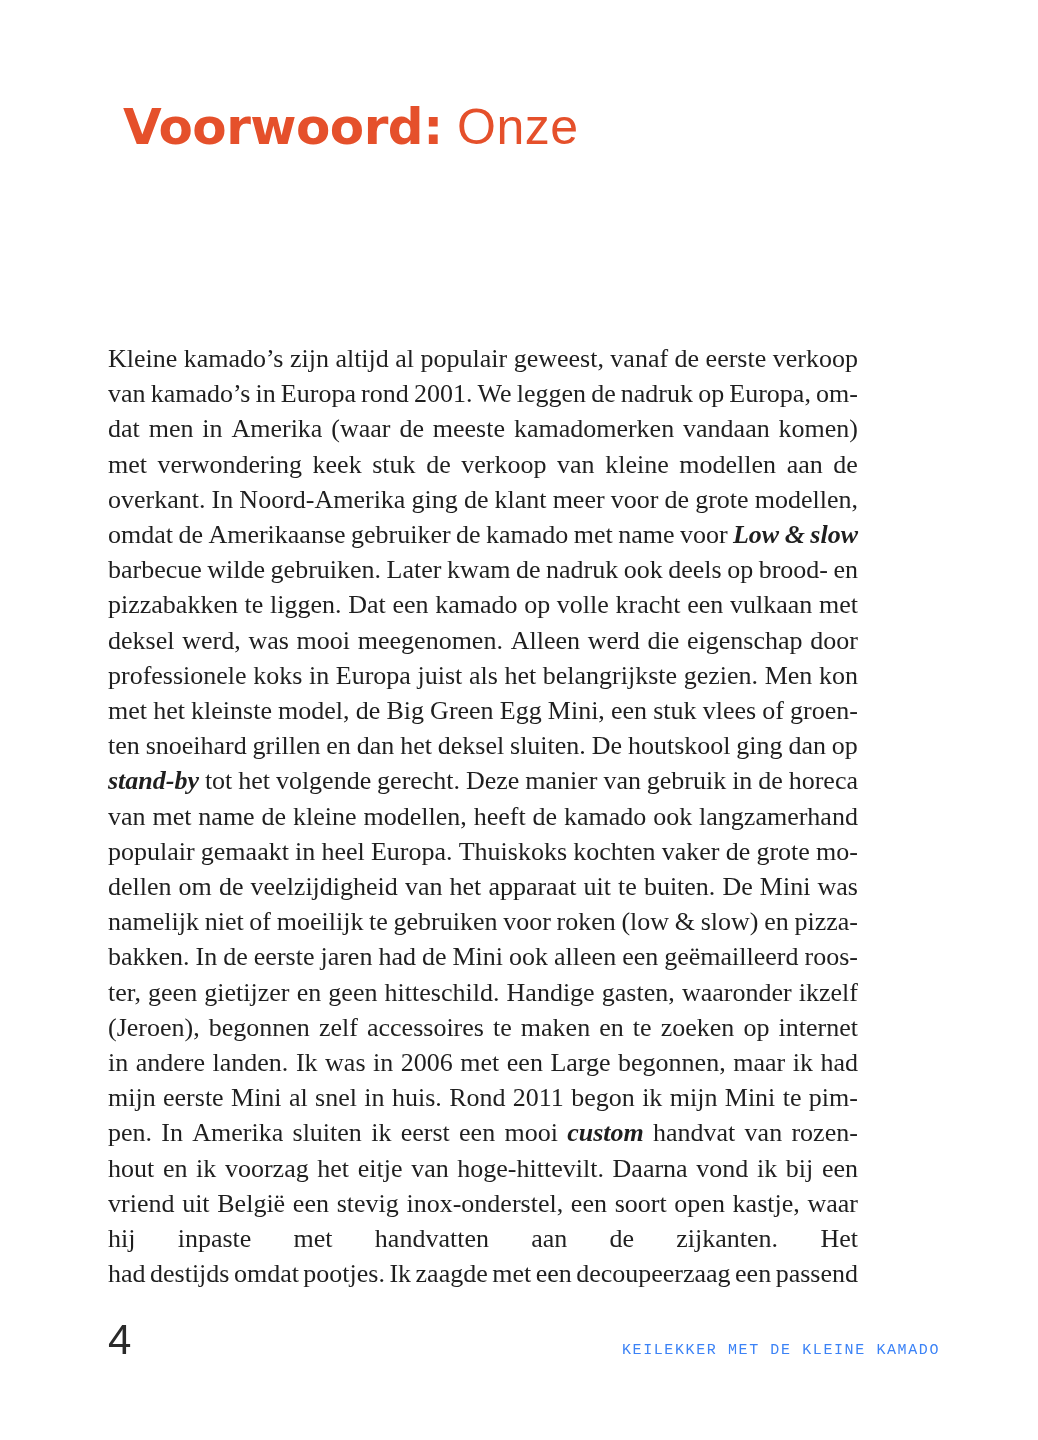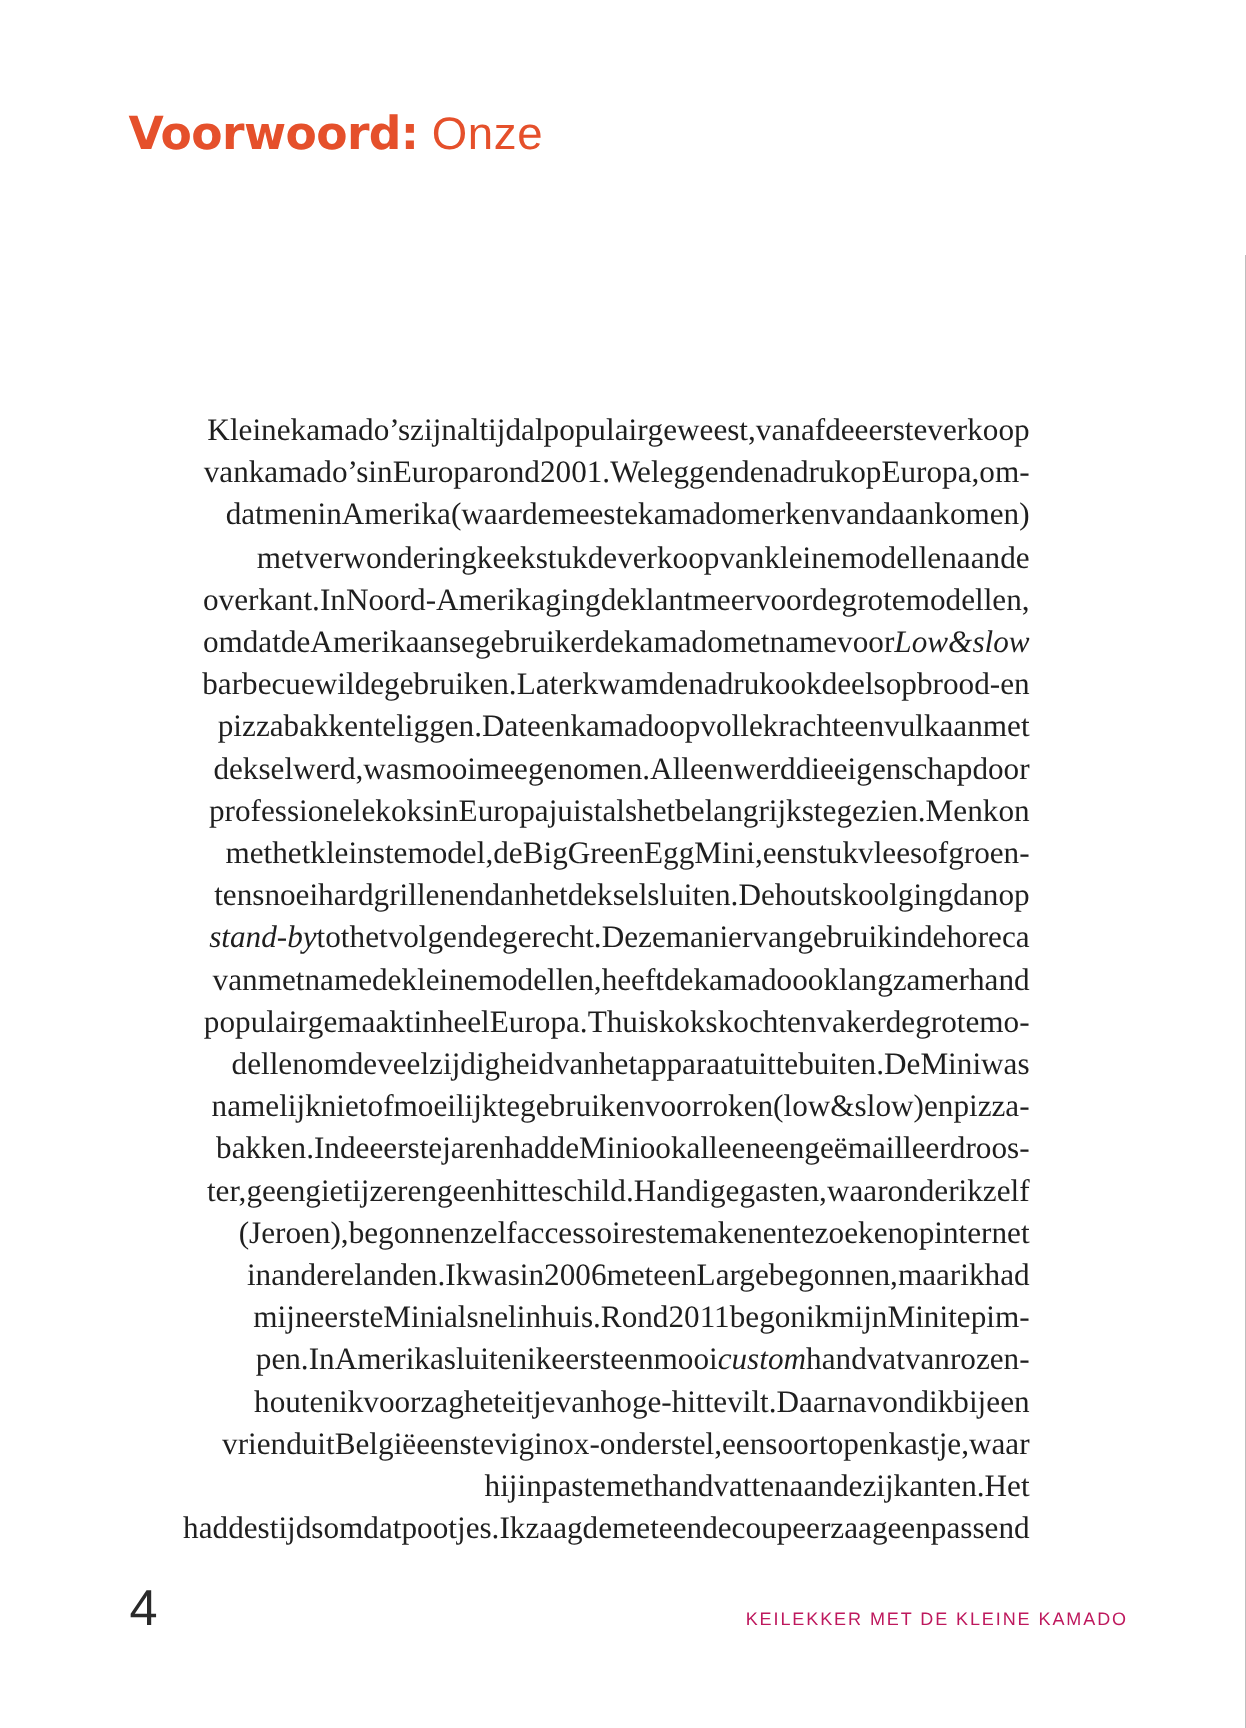--- a/index.html
+++ b/index.html
@@ -8,22 +8,22 @@
     width: 1038px;
     height: 1440px;
     margin: 0 auto;
     background: #ffffff;
     overflow: hidden;
   }
   .title {
     position: absolute;
     left: 107px;
     top: 84px;
-    margin: 0;
-    font-size: 38px;
+    margin: 16px;
+    font-size: 50px;
     line-height: 55px;
     color: #e5502b;
     font-family: "Liberation Sans", sans-serif;
     font-weight: 400;
     letter-spacing: 0.5px;
   }
   .tbold {
     font-family: "DejaVu Sans", sans-serif;
     font-weight: 800;
     letter-spacing: -0.5px;
@@ -33,47 +33,47 @@
     position: absolute;
     left: 108px;
     top: 341px;
     width: 750px;
     color: #1f1f1f;
     font-family: "Liberation Serif", "DejaVu Serif", serif;
     font-size: 26px;
   }
   .bodyline {
     display: flex;
-    justify-content: flex-end;
+    justify-content: space-between;
     align-items: baseline;
     line-height: 35.2px;
     white-space: nowrap;
   }
   .bodyline span { display: inline-block; }
-  .it { font-style: italic; }
+  .it { font-style: italic; font-weight: bold; }
   .footer {
     position: absolute;
     left: 108px;
     top: 1316px;
     width: 832px;
     display: flex;
     justify-content: space-between;
     align-items: baseline;
   }
   .pagenum {
     font-family: "Liberation Sans", sans-serif;
     font-weight: 400;
     font-size: 42px;
     color: #2a2a2a;
   }
   .running {
-    font-family: Liberation Sans, sans-serif;
+    font-family: Liberation Mono, monospace;
     font-size: 15px;
     letter-spacing: 1.6px;
-    color: #be185d;
+    color: #3b82f6;
     font-weight: 400;
   }
 </style>
 </head>
 <body>
 
 <div class="page">
 
   <h1 class="title"><span class="tbold">Voorwoord:</span> <span class="tlight">Onze</span><br></h1>
 

